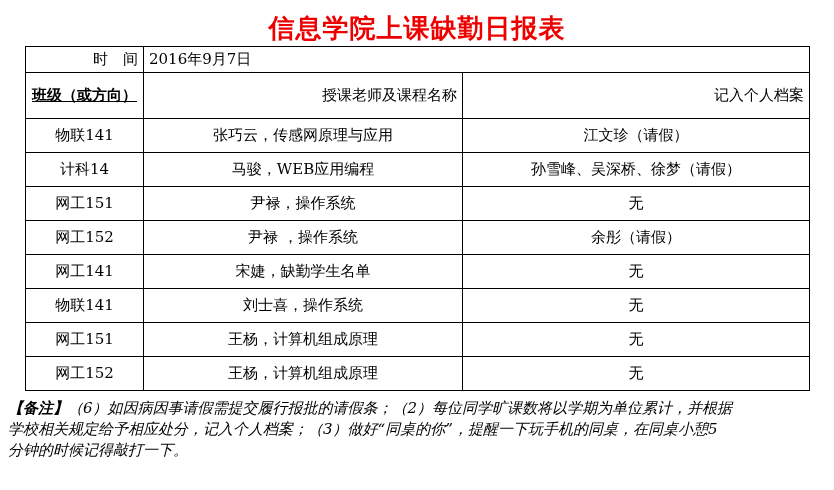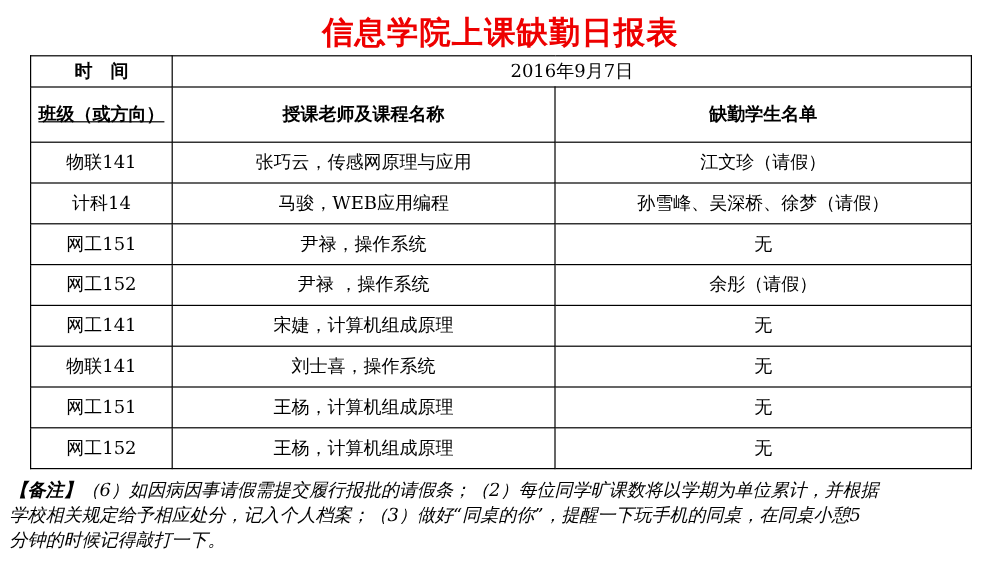--- a/index.html
+++ b/index.html
@@ -29,29 +29,29 @@
   table.report td {
     border: 1px solid #000000;
     font-size: 15px;
     padding: 0 5px;
     vertical-align: middle;
     overflow: hidden;
   }
   tr.r-time  { height: 26px; }
   tr.r-head  { height: 46px; }
   tr.r-data  { height: 34px; }
-  td.hd { font-weight: bold; text-align: center; }
+  td.hd { font-weight: normal; text-align: right; }
   td.class-hd {
     font-weight: bold; text-align: center;
     padding: 0 16px;
     word-break: break-all;
     line-height: 19px;
     text-decoration: underline;
   }
-  td.date-cell { text-align: center; }
+  td.date-cell { text-align: left; }
   td.cell-left { text-align: center; }
   .remark {
     margin: 7px 8px 0 8px;
     font-size: 15px;
     line-height: 21px;
     font-style: italic;
   }
   .remark b { font-weight: bold; font-style: italic; }
 </style>
 </head>
@@ -66,21 +66,21 @@
     <col style="width:347px">
   </colgroup>
   <tbody>
     <tr class="r-time">
       <td class="hd">时　间</td>
       <td class="date-cell" colspan="2">2016年9月7日</td>
     </tr>
     <tr class="r-head">
       <td class="class-hd">班级（或方向）</td>
       <td class="hd">授课老师及课程名称</td>
-      <td class="hd">缺勤学生名单</td>
+      <td class="hd">记入个人档案</td>
     </tr>
 
   <tr class="r-data">
     <td class="cell-left">物联141</td>
     <td class="cell-left">张巧云，传感网原理与应用</td>
     <td class="cell-left">江文珍（请假）</td>
   </tr>
 
   <tr class="r-data">
     <td class="cell-left">计科14</td>
@@ -96,21 +96,21 @@
   </tr>
 
   <tr class="r-data">
     <td class="cell-left">网工152</td>
     <td class="cell-left">尹禄 ，操作系统</td>
     <td class="cell-left">余彤（请假）</td>
   </tr>
 
   <tr class="r-data">
     <td class="cell-left">网工141</td>
-    <td class="cell-left">宋婕，计算机组成原理</td>
+    <td class="cell-left">宋婕，缺勤学生名单</td>
     <td class="cell-left">无</td>
   </tr>
 
   <tr class="r-data">
     <td class="cell-left">物联141</td>
     <td class="cell-left">刘士喜，操作系统</td>
     <td class="cell-left">无</td>
   </tr>
 
   <tr class="r-data">

